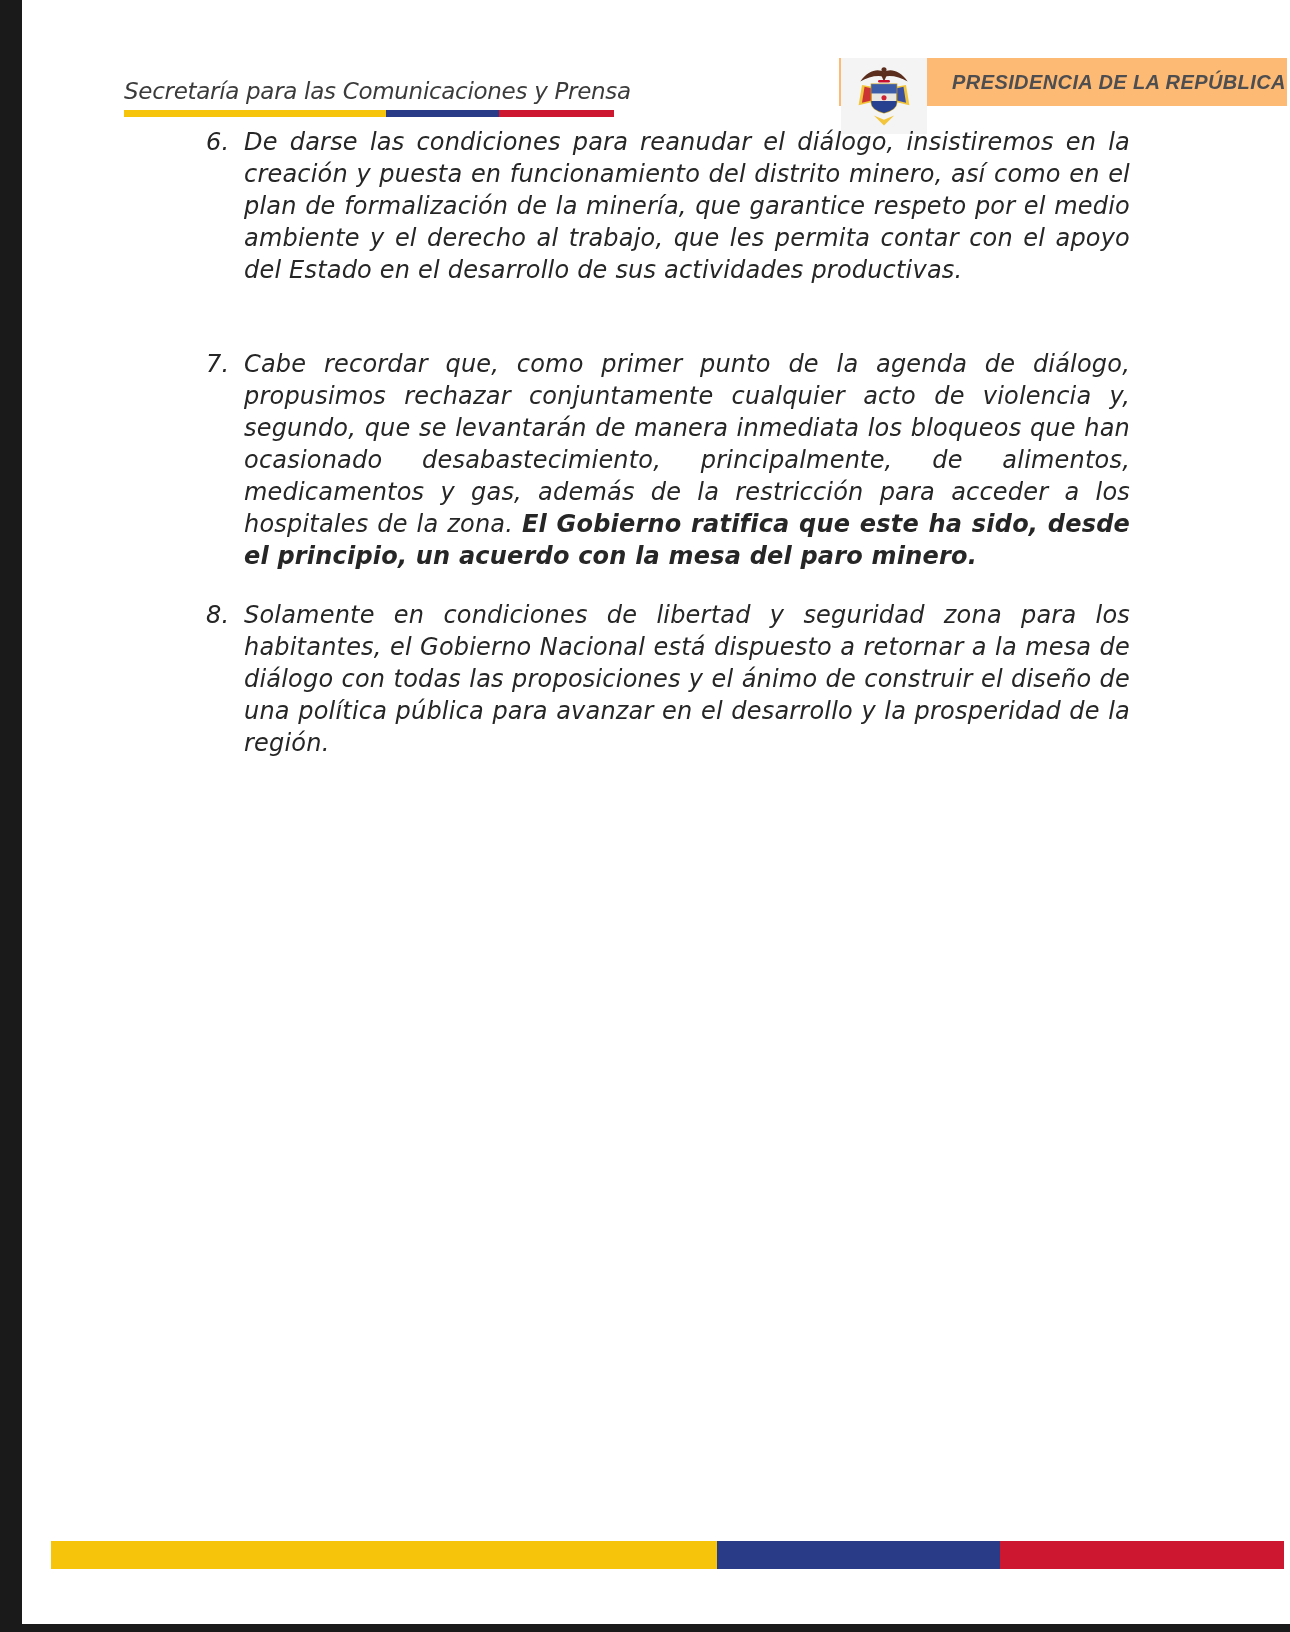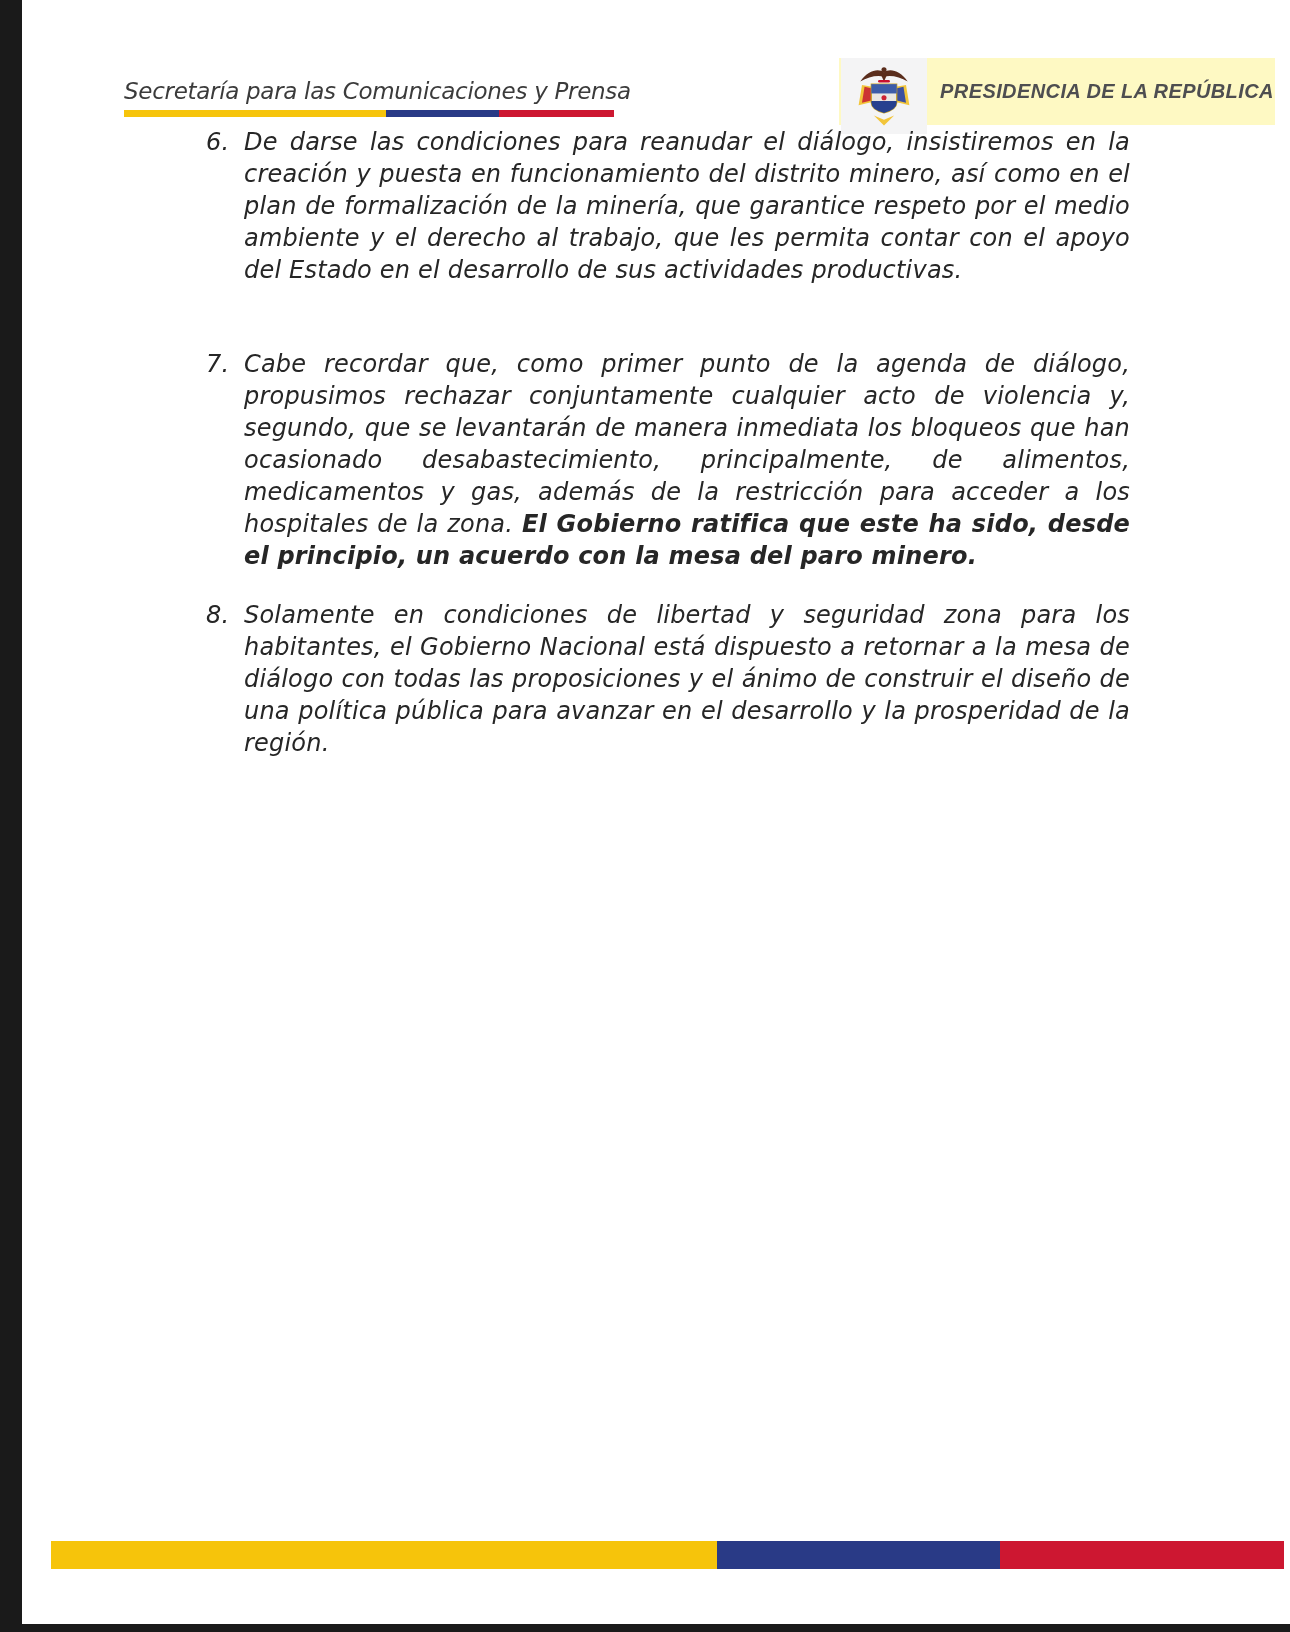--- a/index.html
+++ b/index.html
@@ -7,22 +7,22 @@
   .page{position:relative;margin:0 8px 8px 22px;width:1274px;height:1624px;background:#ffffff;
         font-family:"DejaVu Sans",sans-serif;color:#262626;font-style:italic;}
 
   
   .hdr-left{position:absolute;left:102px;top:78px;}
   .hdr-left .dept{font-size:23px;letter-spacing:-0.3px;color:#3b3b3b;line-height:26px;white-space:nowrap;}
   .flag-underline{margin-top:6px;width:490px;height:7px;display:flex;}
   .flag-underline .seg{height:100%;}
   .u-y{width:53.5%;} .u-b{width:23%;} .u-r{width:23.5%;}
 
-  .hdr-right{position:absolute;left:817px;top:58px;width:436px;height:67px;
-             background:#fef9c3;display:flex;align-items:center;}
+  .hdr-right{position:absolute;left:817px;top:58px;width:436px;height:48px;
+             background:#fdba74;display:flex;align-items:center;padding-left:12px;}
   .emblem-tile{position:absolute;left:2px;top:0;width:86px;height:76px;background:#f4f4f5;
                display:flex;align-items:center;justify-content:center;}
   .inst{margin-left:100px;flex:1;text-align:center;
         font-family:"Liberation Sans",sans-serif;font-weight:bold;font-size:20px;
         letter-spacing:0.4px;color:#4e4e50;white-space:nowrap;}
 
   
   .item{position:absolute;left:184px;display:flex;font-size:24px;line-height:32px;letter-spacing:0.2px;}
   .item .num{width:38px;flex:none;}
   .item .txt{width:886px;text-align:justify;}

